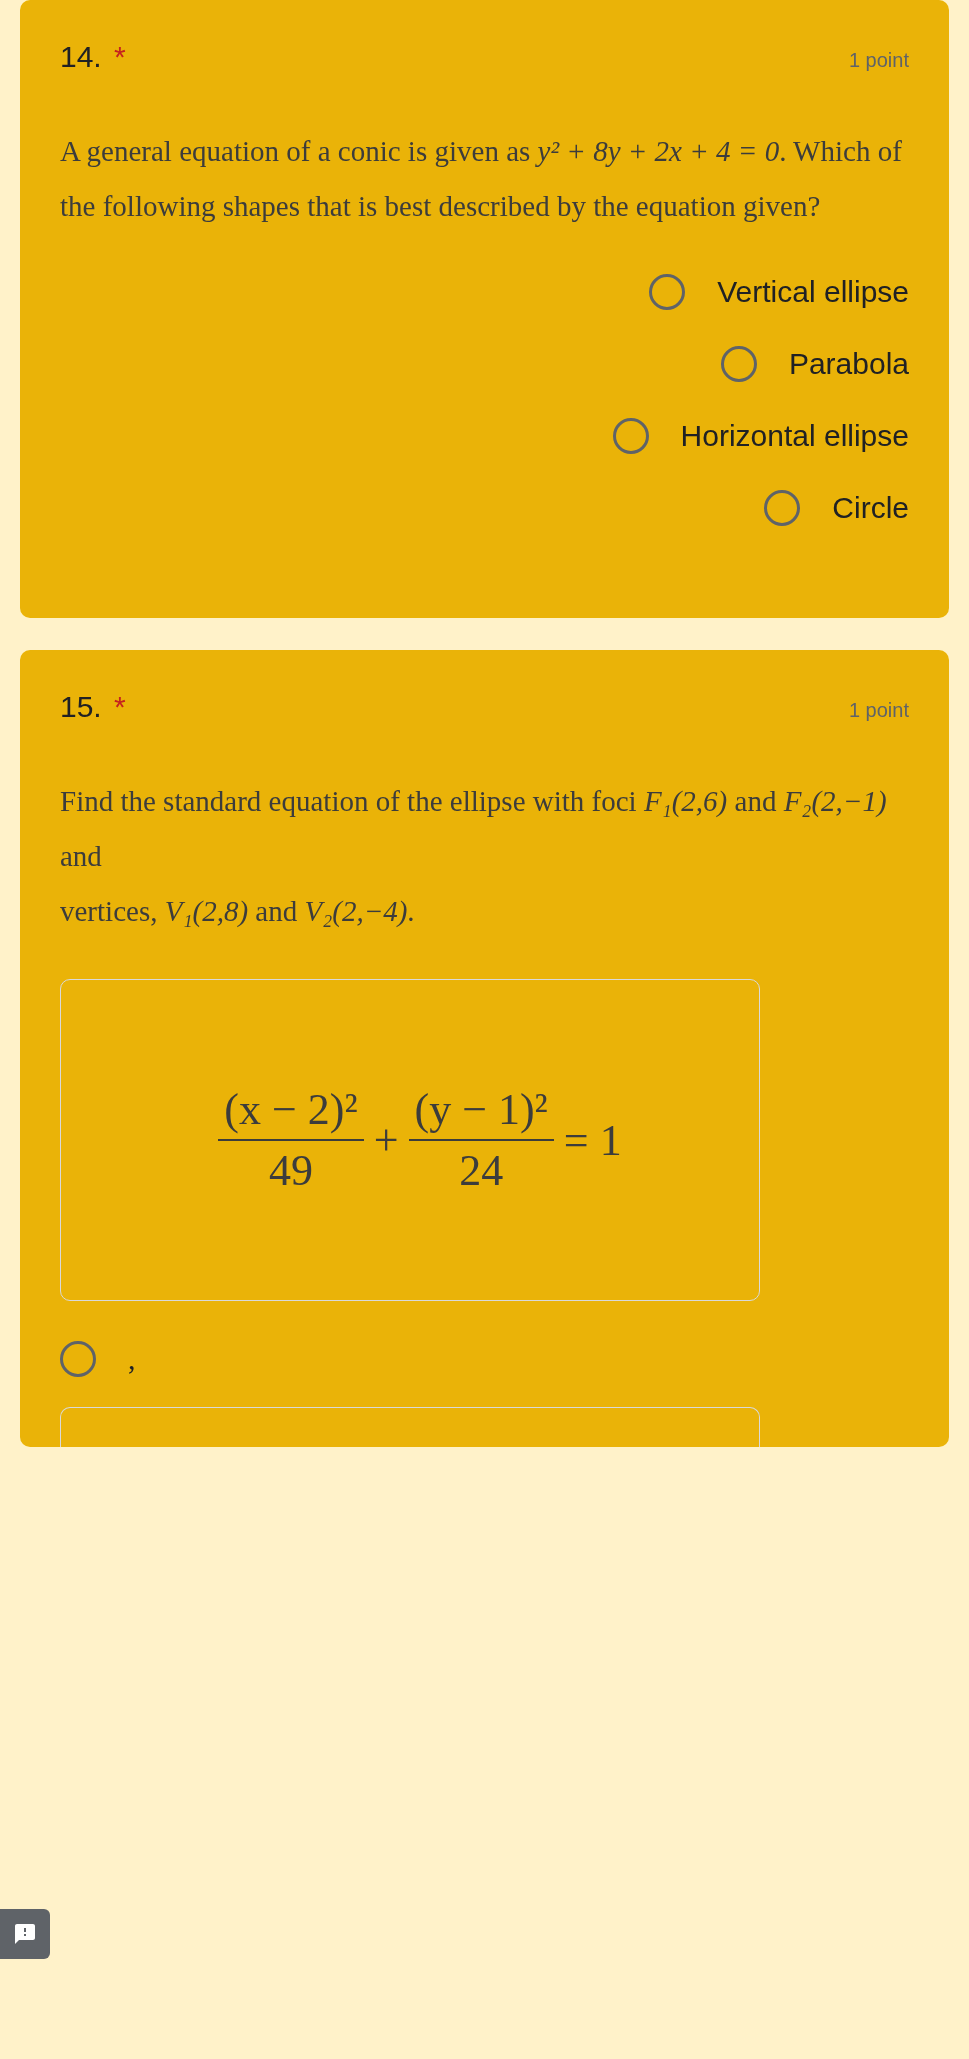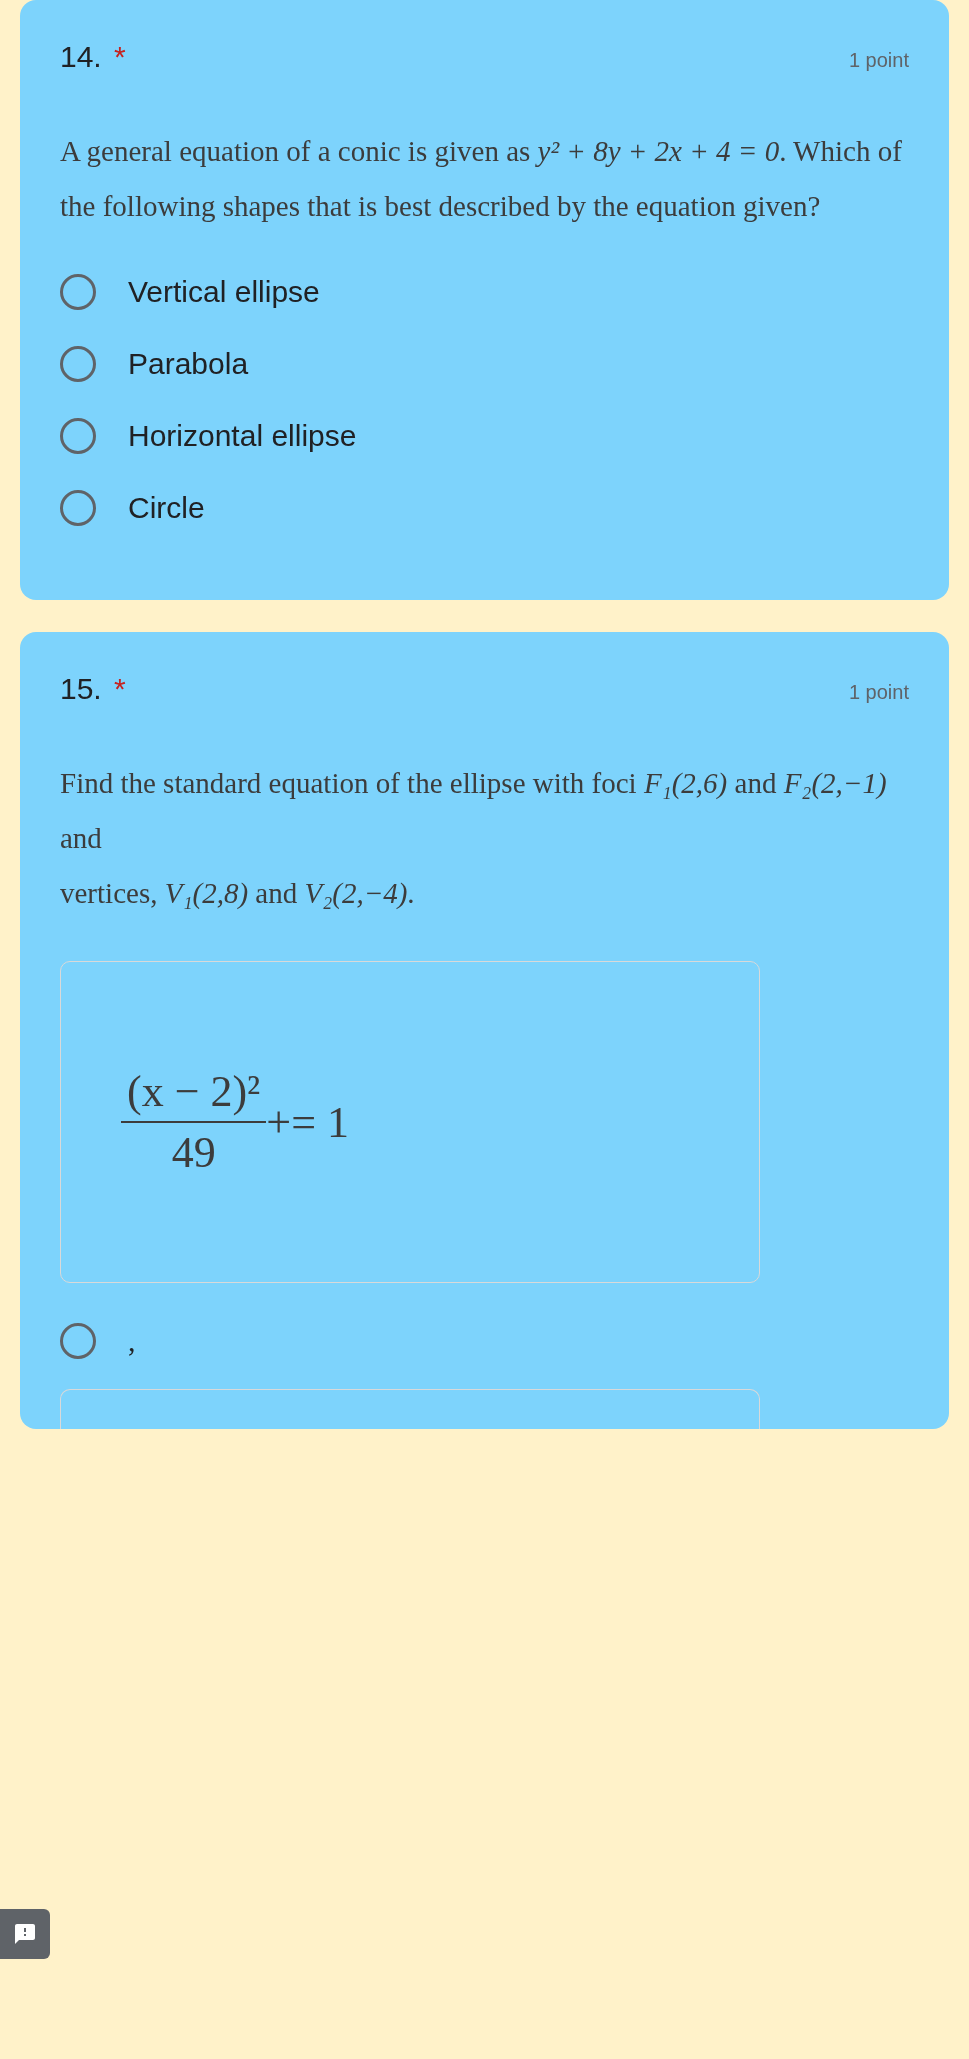--- a/index.html
+++ b/index.html
@@ -3,24 +3,24 @@
 <meta charset="utf-8">
 <style>
   * { box-sizing: border-box; margin: 0; padding: 0; }
   body {
     background: #fff2c9;
     font-family: Arial, sans-serif;
     width: 969px;
     padding: 0;
   }
   .card {
-    background: #7dd3fc;
-    border-radius: 16px;
+    background: #eab308;
+    border-radius: 10px;
     margin: 0 20px 32px 20px;
-    padding: 40px 40px 38px 40px;
+    padding: 40px 40px 56px 40px;
   }
   .card-header {
     display: flex;
     justify-content: space-between;
     align-items: baseline;
     margin-bottom: 50px;
   }
   .q-number {
     font-size: 30px;
     font-weight: 500;
@@ -41,20 +41,21 @@
     line-height: 1.9;
     margin-bottom: 40px;
   }
   .options {
     list-style: none;
   }
   .option {
     display: flex;
     align-items: center;
     margin: 36px 0;
+    justify-content: flex-end;
   }
   .radio {
     width: 36px;
     height: 36px;
     border: 3px solid #5f6368;
     border-radius: 50%;
     flex-shrink: 0;
     margin-right: 32px;
   }
   .option-label {
@@ -66,21 +67,22 @@
     border: 1px solid #d9d9d9;
     border-radius: 10px;
     padding: 100px 40px;
     margin: 30px 0 30px 0;
     width: 700px;
     font-family: "Times New Roman", Times, serif;
   }
   .equation-box .eqwrap {
     display: flex;
     align-items: center;
-    justify-content: flex-start;
+    justify-content: center;
+    gap: 10px;
     font-size: 44px;
     color: #3c3c3c;
     padding-left: 20px;
   }
   .frac {
     display: inline-flex;
     flex-direction: column;
     align-items: center;
     vertical-align: middle;
   }
@@ -177,20 +179,25 @@
   </div>
 
   <div class="equation-box">
     <div class="eqwrap">
       <span class="frac">
         <span class="num">(x − 2)²</span>
         <span class="bar"></span>
         <span class="den">49</span>
       </span>
       <span>+</span>
+      <span class="frac">
+        <span class="num">(y − 1)²</span>
+        <span class="bar"></span>
+        <span class="den">24</span>
+      </span>
       <span>= 1</span>
     </div>
   </div>
 
   <div class="footer-option">
     <span class="radio"></span>
     <span class="comma">,</span>
   </div>
 
   <div class="partial-box"></div>

